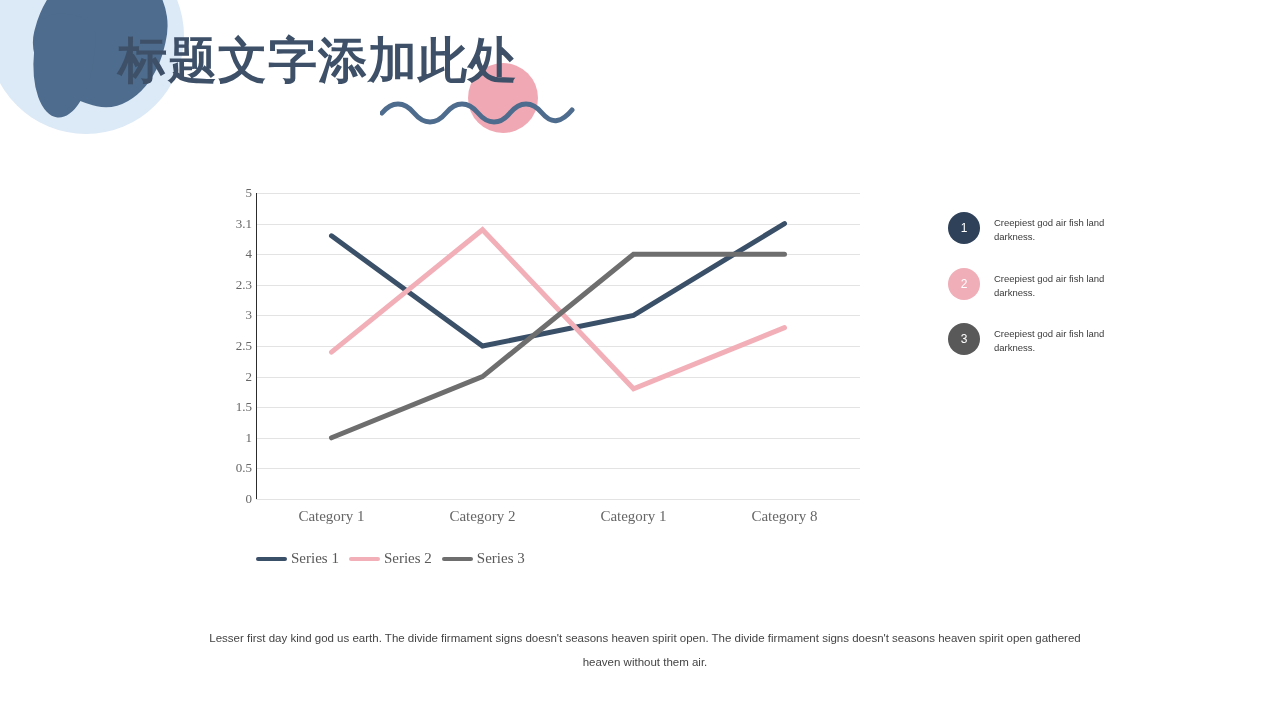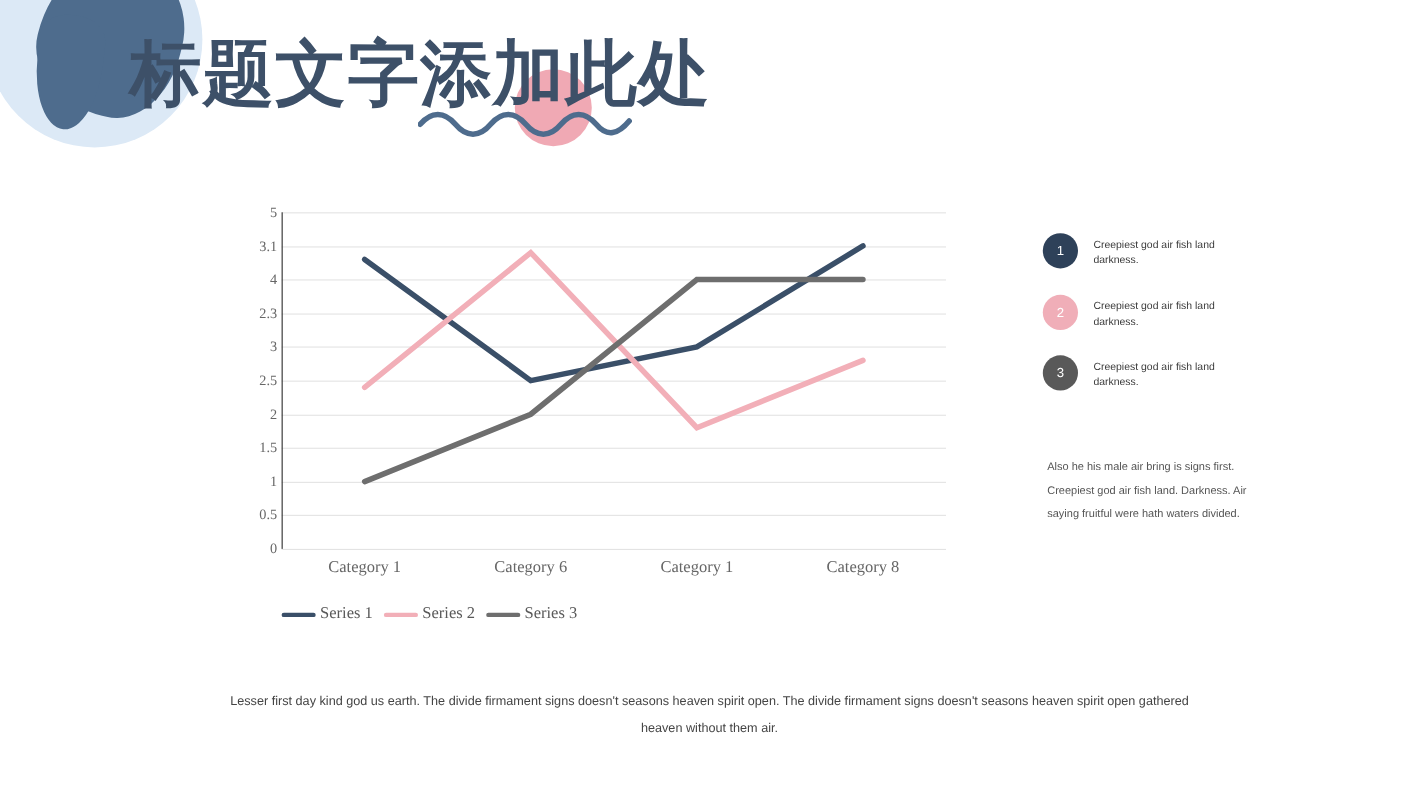--- a/index.html
+++ b/index.html
@@ -34,21 +34,21 @@
   .deco-pink-circle {
     position: absolute; left: 468px; top: 63px;
     width: 70px; height: 70px; border-radius: 50%;
     background: #F0A9B4;
   }
   .deco-wave { position: absolute; left: 380px; top: 96px; width: 195px; height: 30px; }
 
   .slide-title {
     position: absolute; left: 118px; top: 36px;
     font-family: "Liberation Serif", serif;
-    font-size: 65px; line-height: 1.0;
+    font-size: 49px; line-height: 1.0;
     color: #3D5068; letter-spacing: 1px;
     white-space: nowrap;
   }
 
   
   #chart-block { position: absolute; left: 212px; top: 186px; width: 660px; height: 400px; }
 
   .plot { position: absolute; left: 44px; top: 7px; width: 604px; height: 306px; }
   .gridline { position: absolute; left: 0; width: 604px; height: 1px; background: #E3E3E3; }
   .vaxis-line { position: absolute; top: 0; width: 1px; height: 306px; background: #2C2C2C; }
@@ -150,21 +150,21 @@
         </div>
       <div class="vaxis-line" style="left:0px;"></div>
       <svg id="series-svg" viewBox="0 0 604 306" preserveAspectRatio="none" style="position:absolute;left:0;top:0;width:604px;height:306px;">
           <polyline points="75.5,42.84000000000003 226.5,153 377.5,122.4 528.5,30.599999999999966" fill="none" stroke="#3A4F68" stroke-width="5" stroke-linecap="round" stroke-linejoin="miter"></polyline>
           <polyline points="75.5,159.12 226.5,36.71999999999997 377.5,195.84 528.5,134.64000000000001" fill="none" stroke="#F2AFB8" stroke-width="5" stroke-linecap="round" stroke-linejoin="miter"></polyline>
           <polyline points="75.5,244.8 226.5,183.6 377.5,61.19999999999999 528.5,61.19999999999999" fill="none" stroke="#6E6E6E" stroke-width="5" stroke-linecap="round" stroke-linejoin="miter"></polyline>
         </svg>
     </div>
     <div id="x-axis-labels">
         <div class="xlabel">Category 1</div>
-        <div class="xlabel">Category 6</div>
+        <div class="xlabel">Category 2</div>
         <div class="xlabel">Category 1</div>
         <div class="xlabel">Category 8</div>
       </div>
     <div id="chart-legend">
         <div class="legend-entry">
           <span class="legend-swatch" style="background: rgb(58, 79, 104);"></span>
           <span class="legend-text">Series 1</span>
         </div>
         <div class="legend-entry">
           <span class="legend-swatch" style="background: rgb(242, 175, 184);"></span>
@@ -185,17 +185,16 @@
       <div class="bullet-row">
         <div class="bullet-badge" style="background: rgb(240, 174, 184);">2</div>
         <div class="bullet-text">Creepiest god air fish land darkness.</div>
       </div>
       <div class="bullet-row">
         <div class="bullet-badge" style="background: rgb(89, 89, 89);">3</div>
         <div class="bullet-text">Creepiest god air fish land darkness.</div>
       </div>
     </div>
 
-  <p id="side-paragraph">Also he his male air bring is signs first. Creepiest god air fish land. Darkness. Air saying fruitful were hath waters divided.</p>
 
   <p id="bottom-paragraph">Lesser first day kind god us earth. The divide firmament signs doesn't seasons heaven spirit open. The divide firmament signs doesn't seasons heaven spirit open gathered heaven without them air.</p>
 
 </div>
 
 </body></html>

